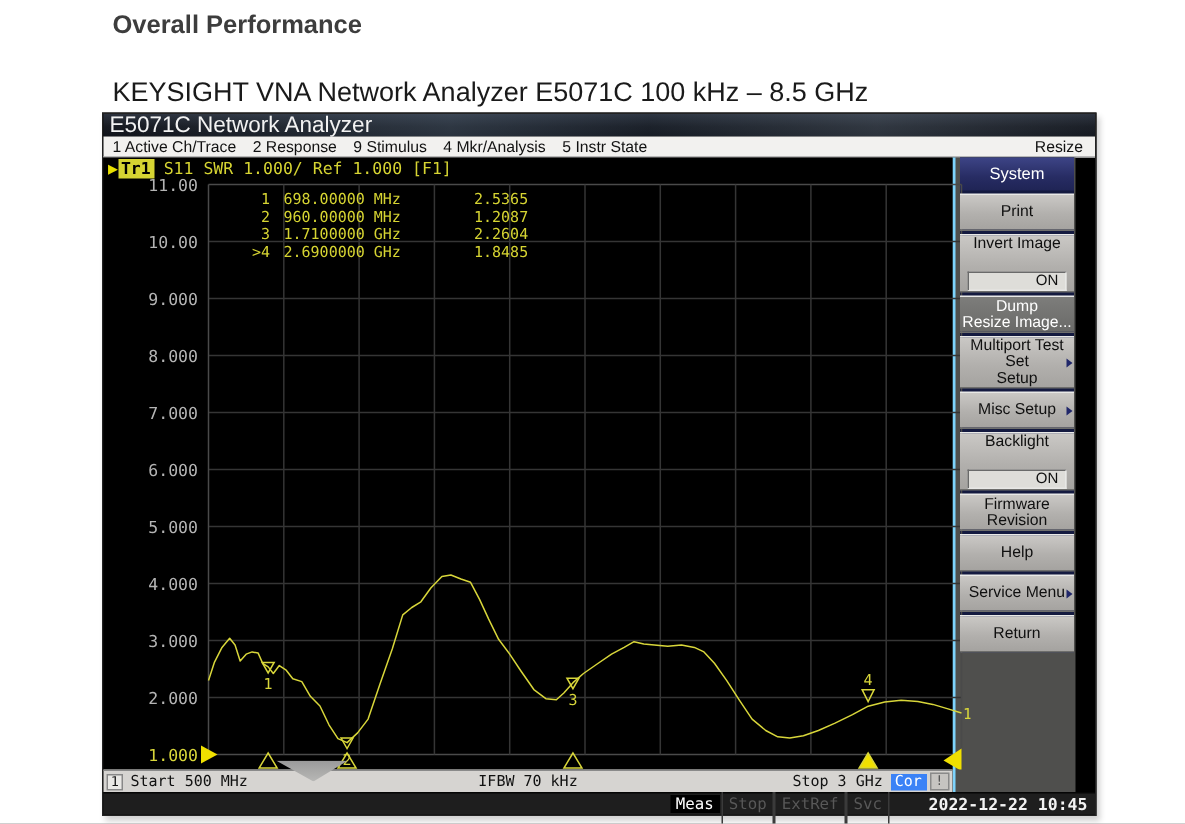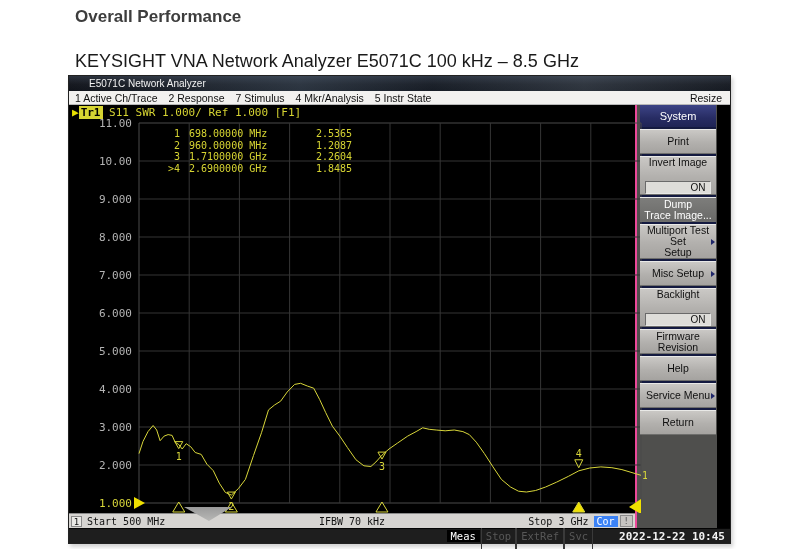--- a/index.html
+++ b/index.html
@@ -10,21 +10,21 @@
   .doc-title { position:absolute; left:75px; top:7px; font-size:17px; font-weight:bold; color:#3d3d3d; }
   .doc-subtitle { position:absolute; left:75px; top:51px; font-size:18px; color:#1a1a1a; }
 
   
   .vna { position:absolute; left:68px; top:75px; width:663px; border:1px solid #222;
          box-shadow:2px 3px 4px rgba(0,0,0,.18); background:#000; }
 
   .titlebar { height:15px; background:
       linear-gradient(90deg, rgba(70,90,110,0) 0%, rgba(90,110,130,.35) 35%, rgba(60,80,100,.15) 55%, rgba(110,125,140,.30) 78%, rgba(70,85,100,.1) 100%),
       linear-gradient(180deg, #2b313c 0%, #171a21 55%, #10131a 100%);
-      color:#f2f2f2; font-size:10px; line-height:15px; padding-left:20px; }
+      color:#f2f2f2; font-size:15px; line-height:15px; padding-left:4px; }
 
   .menubar { height:14px; background:#f2f1ef; display:flex; align-items:center;
              font-size:10.5px; color:#111; padding:0 8px 0 6px; border-bottom:1px solid #b8b8b8;}
   .menubar .mitem { margin-right:11px; white-space:nowrap; }
   .menubar .mresize { margin-left:auto; }
 
   .vbody { display:flex; height:423px; }
   .screen { position:relative; width:566px; height:423px; background:#000; }
 
   .trace-header { position:absolute; left:3px; top:1px; font-family:"DejaVu Sans Mono", monospace;
@@ -45,21 +45,21 @@
                  border-top:1px solid #8a8a8a; display:flex; align-items:center;
                  font-family:"DejaVu Sans Mono", monospace; font-size:10px; color:#111; }
   .ch-num { width:11px; height:11px; margin:0 5px 0 2px; border:1px solid #888; background:#e9e8e5;
             text-align:center; line-height:10px; font-size:9px; }
   .ch-center { position:absolute; left:50%; transform:translateX(-50%); }
   .ch-right { margin-left:auto; display:flex; align-items:center; }
   .badge-cor { background:#3b82f6; color:#fff; padding:0 3px; margin:0 2px 0 5px; font-size:10px; }
   .badge-alert { background:#c6c4c1; border:1px solid #8a8a8a; padding:0 3px; margin-right:2px; font-size:9px; color:#555; }
 
   
-  .sidebar { width:82px; background:#4f4f4d; border-left:2px solid #ec4899; padding:0 1px 0 3px; }
+  .sidebar { width:82px; background:#4f4f4d; border-left:2px solid #7dd3fc; padding:0 1px 0 3px; }
   .sk-stack { display:flex; flex-direction:column; background:#141a40; row-gap:2px; }
   .sk-title { height:22px; background:linear-gradient(180deg,#3d4486 0%,#272c63 60%,#1f2455 100%);
               color:#fff; font-size:11px; display:flex; align-items:center; justify-content:center; }
   .softkey { position:relative; min-height:25px; background:linear-gradient(180deg,#cac8c5 0%,#b2b0ad 55%,#a5a3a0 100%);
              border-top:1px solid #e9e9e7; border-bottom:1px solid #6e6e6c;
              color:#101010; font-size:10.5px; line-height:11px; display:flex; flex-direction:column;
              align-items:center; justify-content:center; text-align:center; cursor:default; }
   .softkey.active { background:linear-gradient(180deg,#7d7d7b 0%,#6a6a68 100%); color:#fff; }
   .sk-toggle { display:block; width:66px; margin-top:13px; background:#deddd9; font-size:10px; line-height:11px;
                border:1px solid; border-color:#6a6a6a #e8e8e6 #e8e8e6 #6a6a6a;padding-left:40px; }
@@ -86,21 +86,21 @@
   <div class="doc-title">Overall Performance</div>
   <div class="doc-subtitle">KEYSIGHT VNA Network Analyzer E5071C 100 kHz – 8.5 GHz</div>
 
   <div class="vna">
 
     <div class="titlebar">
       <span>E5071C Network Analyzer</span>
     </div>
 
     <div class="menubar">
-      <span id="menu-items"><span class="mitem">1 Active Ch/Trace</span><span class="mitem">2 Response</span><span class="mitem">7 Stimulus</span><span class="mitem">4 Mkr/Analysis</span><span class="mitem">5 Instr State</span></span>
+      <span id="menu-items"><span class="mitem">1 Active Ch/Trace</span><span class="mitem">2 Response</span><span class="mitem">9 Stimulus</span><span class="mitem">4 Mkr/Analysis</span><span class="mitem">5 Instr State</span></span>
       <span class="mresize">Resize</span>
     </div>
 
     <div class="vbody">
       <div class="screen">
 
         <div class="trace-header"><span class="ptr">▶</span><span class="trbadge">Tr1</span><span> S11 SWR 1.000/ Ref 1.000 [F1]</span></div>
 
         <div class="chart-wrap" id="chart-wrap"><svg width="564" height="394">
               <line x1="56" y1="4" x2="558" y2="4" stroke="#4a4a4a" stroke-width="1"></line>
@@ -173,21 +173,21 @@
             <div class="sk-title">System</div>
             <div class="softkey">
               <div>Print</div>
             </div>
             <div class="softkey">
               <div>Invert Image</div>
               <span class="sk-toggle">ON</span>
             </div>
             <div class="softkey active">
               <div>Dump</div>
-              <div>Trace Image...</div>
+              <div>Resize Image...</div>
             </div>
             <div class="softkey">
               <div>Multiport Test Set</div>
               <div>Setup</div>
               <span class="sk-arrow"></span>
             </div>
             <div class="softkey">
               <div>Misc Setup</div>
               <span class="sk-arrow"></span>
             </div>

